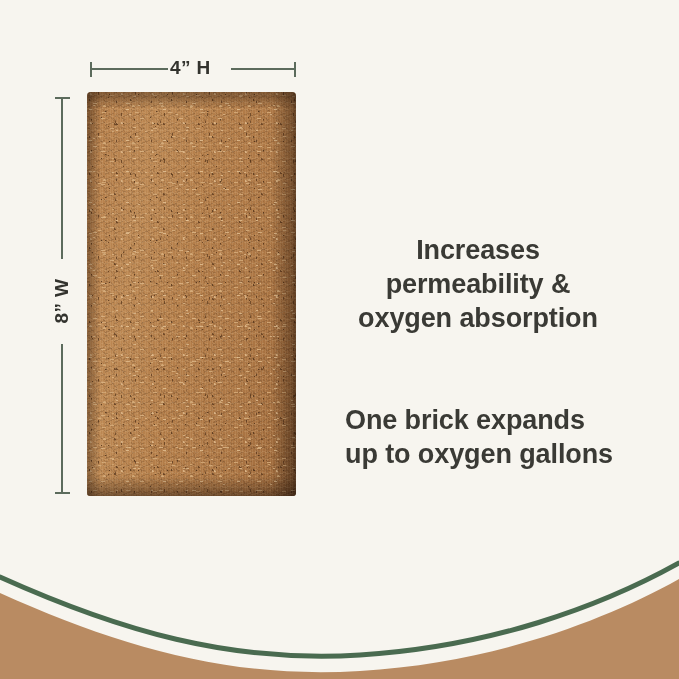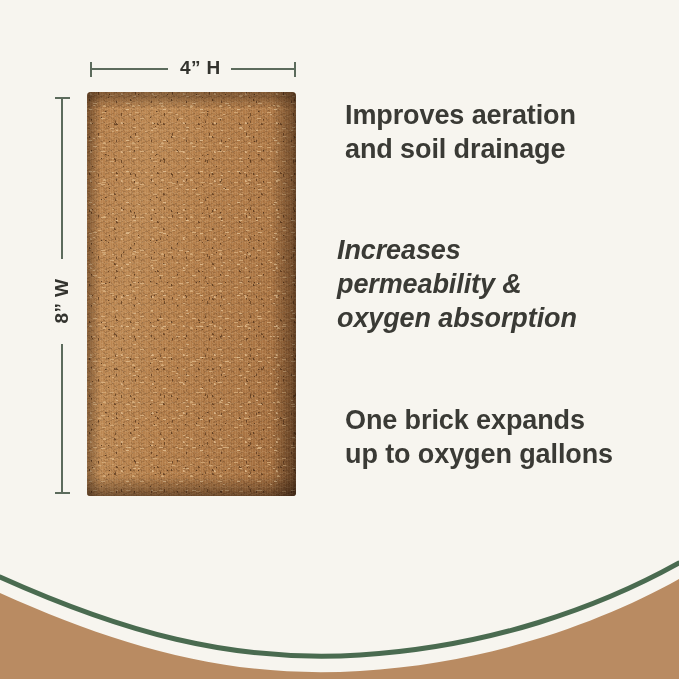--- a/index.html
+++ b/index.html
@@ -150,21 +150,21 @@
   .feature {
     position: absolute;
     color: #3A3A35;
     font-size: 27px;
     font-weight: 600;
     line-height: 1.26;
     letter-spacing: -0.1px;
     white-space: pre-line;
   }
   .feature.left  { text-align: left; }
-  .feature.center{ text-align: left; font-style: italic; }
+  .feature.center{ text-align: center; }
 
   
   #wave {
     position: absolute;
     left: 0;
     bottom: 0;
     width: 679px;
     height: 160px;
   }
   #wave svg { display: block; width: 100%; height: 100%; }
@@ -172,35 +172,33 @@
 </head>
 <body>
 
 <div id="stage">
 
   <div>
     <div class="dim-cap-v" style="left:90px;  top:62px;"></div>
     <div class="dim-line-h" style="left:92px;  top:68px;  width:76px;"></div>
     <div class="dim-line-h" style="left:231px; top:68px;  width:65px;"></div>
     <div class="dim-cap-v" style="left:294px; top:62px;"></div>
-    <div class="dim-label" style="left:180px; top:57px;">4” H</div>
+    <div class="dim-label" style="left:170px; top:57px;">4” H</div>
   </div>
 
   <div>
     <div class="dim-cap-h" style="left:55px; top:97px;"></div>
     <div class="dim-line-v" style="left:61px; top:99px;  height:160px;"></div>
     <div class="dim-line-v" style="left:61px; top:344px; height:150px;"></div>
     <div class="dim-cap-h" style="left:55px; top:492px;"></div>
     <div class="dim-label dim-label-v" style="left:36px; top:290px; width:52px; text-align:center;">8” W</div>
   </div>
 
   <div id="brick"></div>
 
-  <div class="feature left" style="left:345px; top:98px;  width:270px;">Improves aeration
-and soil drainage</div>
 
   <div class="feature center" style="left:337px; top:233px; width:282px;">Increases
 permeability &amp;
 oxygen absorption</div>
 
   <div class="feature left" style="left:345px; top:403px; width:275px;">One brick expands
 up to oxygen gallons</div>
 
   <div id="wave">
     <svg viewBox="0 0 679 160" preserveAspectRatio="none" aria-hidden="true">

